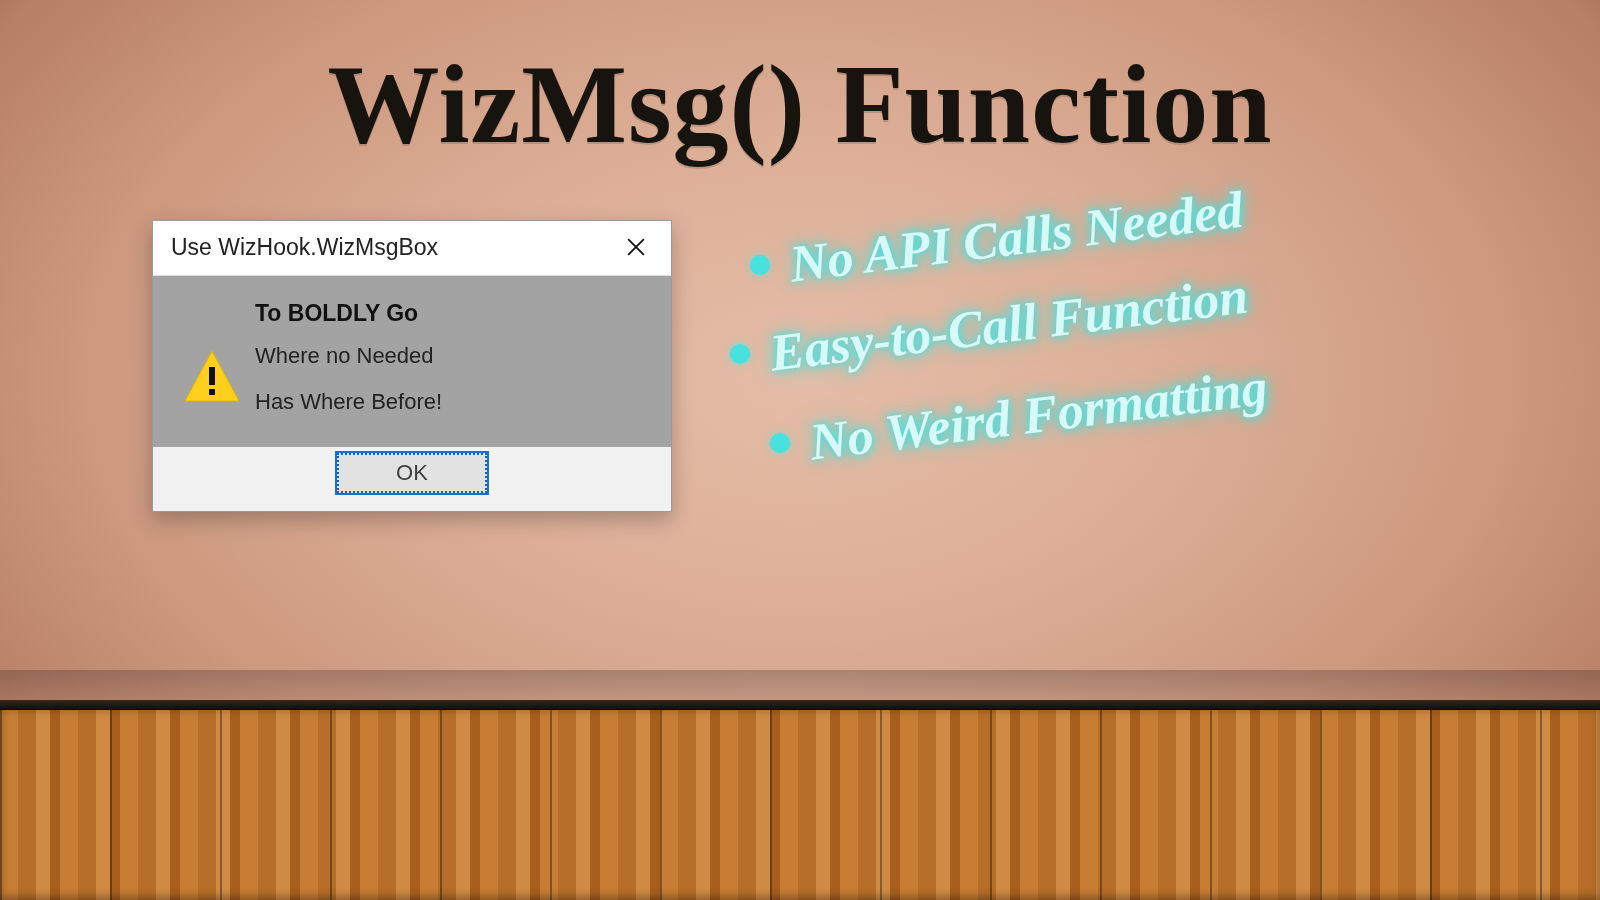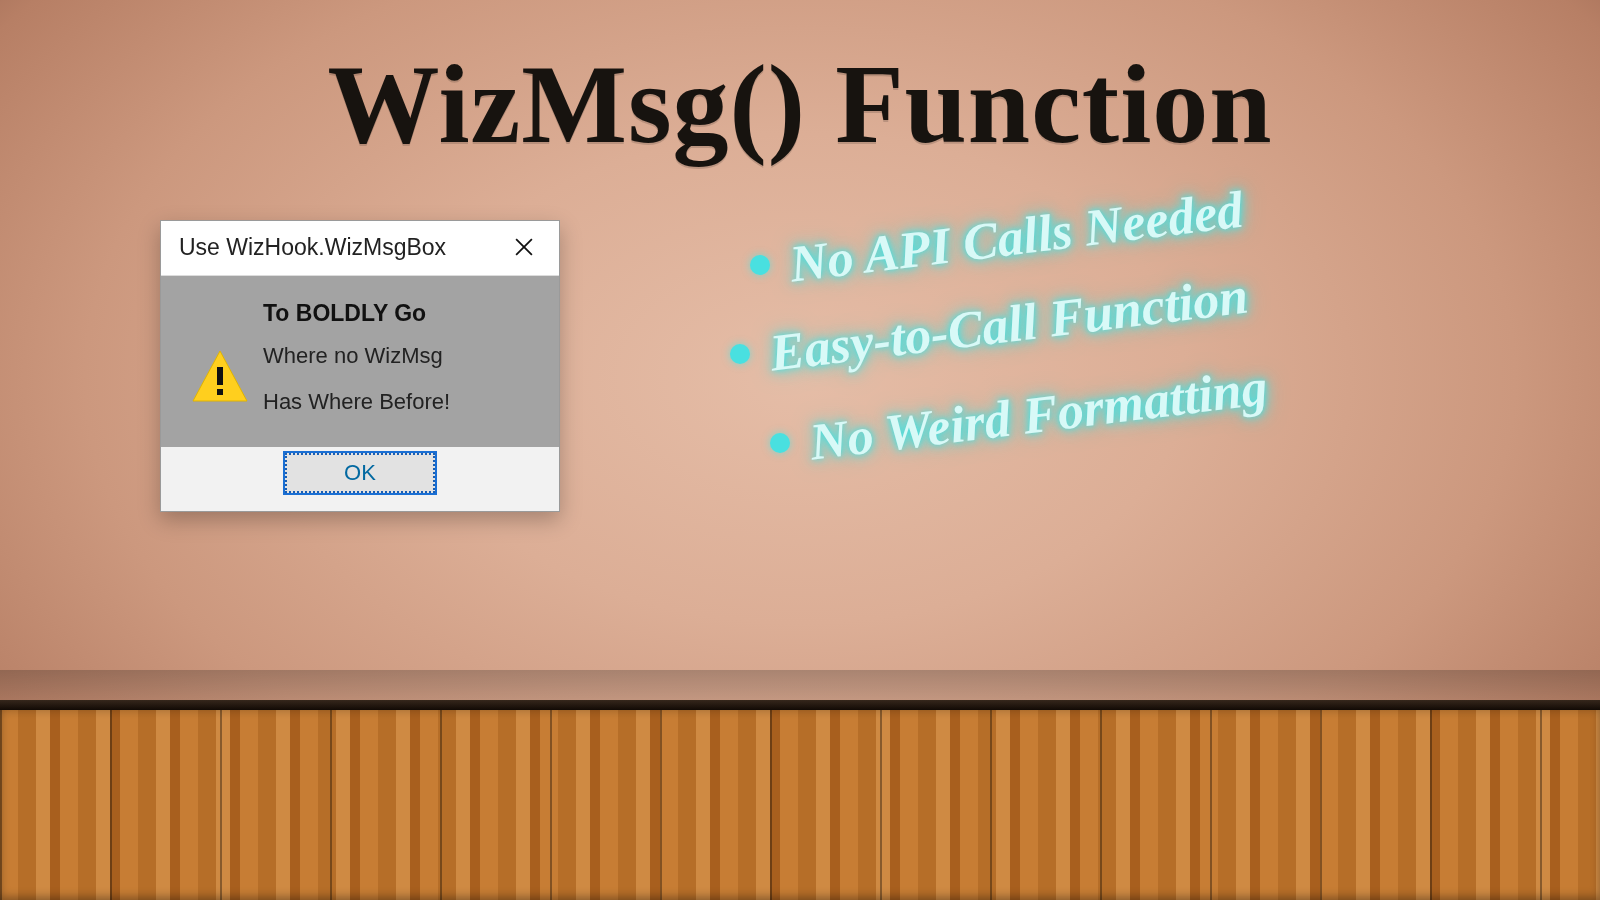--- a/index.html
+++ b/index.html
@@ -46,22 +46,22 @@
     font-weight: 900;
     font-size: 112px;
     color: #17130f;
     letter-spacing: 1px;
     text-shadow: 0 2px 0 rgba(0,0,0,0.15);
   }
 
   
   .msgbox {
     position: absolute;
-    top: 220px; left: 160px;
-    width: 400px;
+    top: 220px; left: 152px;
+    width: 520px;
     background: #fff;
     border: 1px solid #9a9a9a;
     box-shadow: 0 8px 20px rgba(0,0,0,0.25);
   }
   .msgbox-titlebar {
     display: flex;
     align-items: center;
     justify-content: space-between;
     padding: 10px 12px 12px 18px;
     background: #ffffff;
@@ -91,21 +91,21 @@
   .msgbox-footer {
     background: #f2f2f2;
     padding: 6px 0 18px 0;
     text-align: center;
   }
   .ok-button {
     display:inline-block;
     width: 150px;
     padding: 5px 0;
     font-size: 22px;
-    color:#0369a1;
+    color:#404040;
     background: #e2e2e2;
     border: 2px dotted #1a5fb4;
     outline: 2px solid #1a6fd4;
     outline-offset: 0;
     cursor: pointer;
   }
 
   
   .bullets {
     position: absolute;
@@ -163,21 +163,21 @@
     <div class="msgbox-body">
       <div class="msg-icon">
         <svg width="58" height="54" viewBox="0 0 58 54">
           <polygon points="29,2 56,52 2,52" fill="#ffcf1e" stroke="#e0b400" stroke-width="1"></polygon>
           <rect x="26" y="18" width="6" height="18" fill="#111"></rect>
           <rect x="26" y="40" width="6" height="6" fill="#111"></rect>
         </svg>
       </div>
       <div class="msg-text">
         <div class="bold-line">To BOLDLY Go</div>
-        <div class="line">Where no WizMsg</div>
+        <div class="line">Where no Needed</div>
         <div class="line">Has Where Before!</div>
       </div>
     </div>
     <div class="msgbox-footer">
       <div class="ok-button">OK</div>
     </div>
   </div>
 
   <div class="bullets">
     <div class="bullet-row r1">

